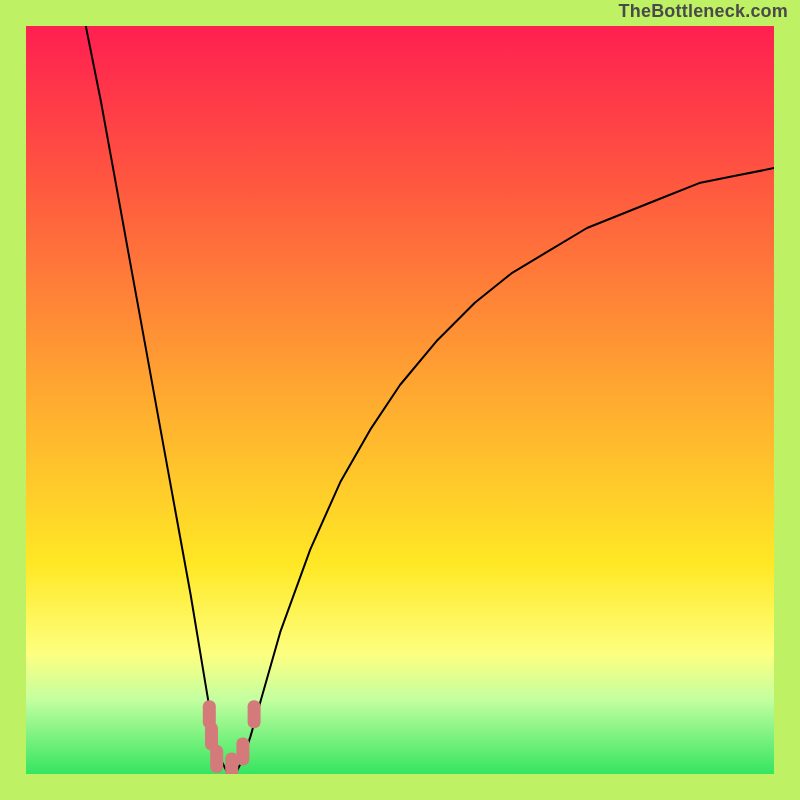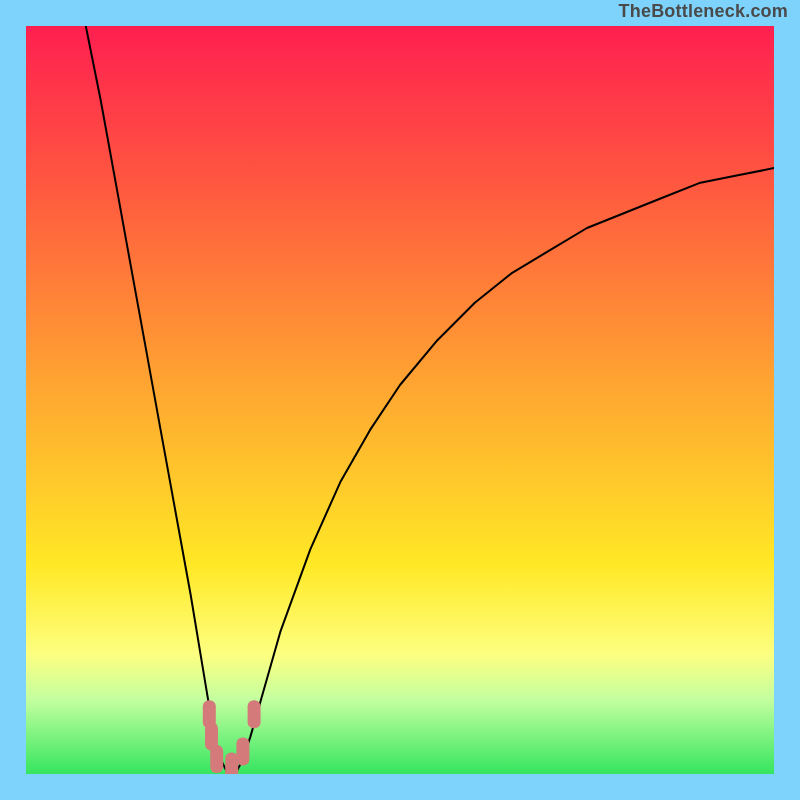--- a/index.html
+++ b/index.html
@@ -6,21 +6,21 @@
     margin: 0;
     padding: 0;
     width: 800px;
     height: 800px;
     background: #000;
     overflow: hidden;
   }
   .frame {
     position: absolute;
     inset: 0;
-    background: #7dd3fc;
+    background: #bef264;
   }
   .watermark {
     position: absolute;
     top: 1px;
     right: 12px;
     color: #4a4a4a;
     font: 600 18px/1.2 Arial, Helvetica, sans-serif;
     letter-spacing: 0.2px;
     user-select: none;
   }

